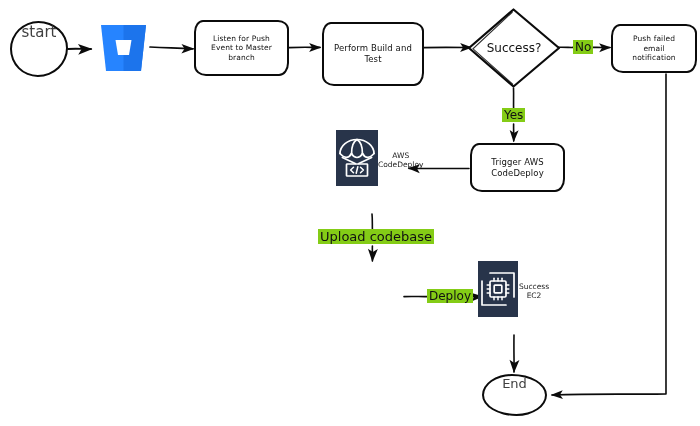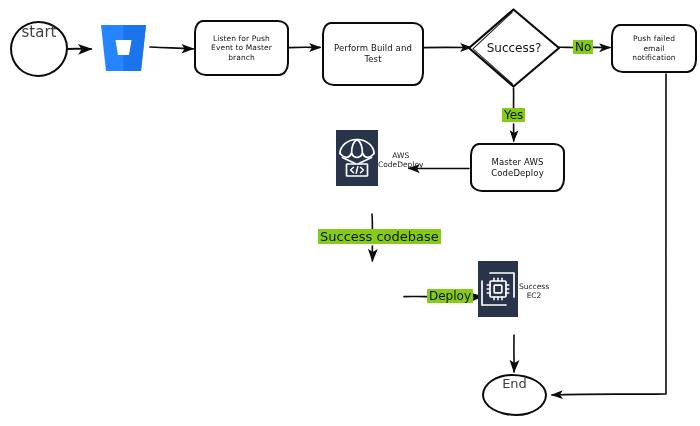--- a/index.html
+++ b/index.html
@@ -197,21 +197,21 @@
     <div class="dlabel t-md">
       <span>Success?</span>
     </div>
   </div>
 
   <div class="node proc t-xs" style="left:611px; top:24px; width:86px; height:49px;">
     <span class="proc-txt">Push failed email notification</span>
   </div>
 
   <div class="node proc t-sm" style="left:470px; top:143px; width:95px; height:49px;">
-    <span class="proc-txt">Master AWS CodeDeploy</span>
+    <span class="proc-txt">Trigger AWS CodeDeploy</span>
   </div>
 
   <div class="node svc" style="left:336px; top:130px; width:72px;">
     <div class="svc-tile">
       <svg width="42" height="42" viewBox="0 0 42 42" xmlns="http://www.w3.org/2000/svg">
         <g fill="none" stroke="#ffffff" stroke-width="1.7" stroke-linecap="round" stroke-linejoin="round">
           <path d="M4,16.5 A17,14 0 0 1 38,16.5"></path>
           <path d="M4,16.5 C8.5,21.5 12.6,21.8 15.5,16.5"></path>
           <path d="M15.5,16.5 C18.6,21.8 23.4,21.8 26.5,16.5"></path>
           <path d="M26.5,16.5 C29.4,21.8 33.5,21.5 38,16.5"></path>
@@ -262,17 +262,17 @@
   </div>
 
   <div class="node term end t-lg" style="left:482px; top:374px; width:65px; height:42px;">
     <span>End</span>
   </div>
 
   <div class="elabel t-md" style="left:573px; top:40px;">No</div>
 
   <div class="elabel t-md" style="left:502px; top:108px;">Yes</div>
 
-  <div class="elabel t-lg" style="left:318px; top:229px;">Success codebase</div>
+  <div class="elabel t-lg" style="left:318px; top:229px;">Upload codebase</div>
 
   <div class="elabel t-md" style="left:427px; top:289px;">Deploy</div>
 
 </div>
 
 </body></html>

